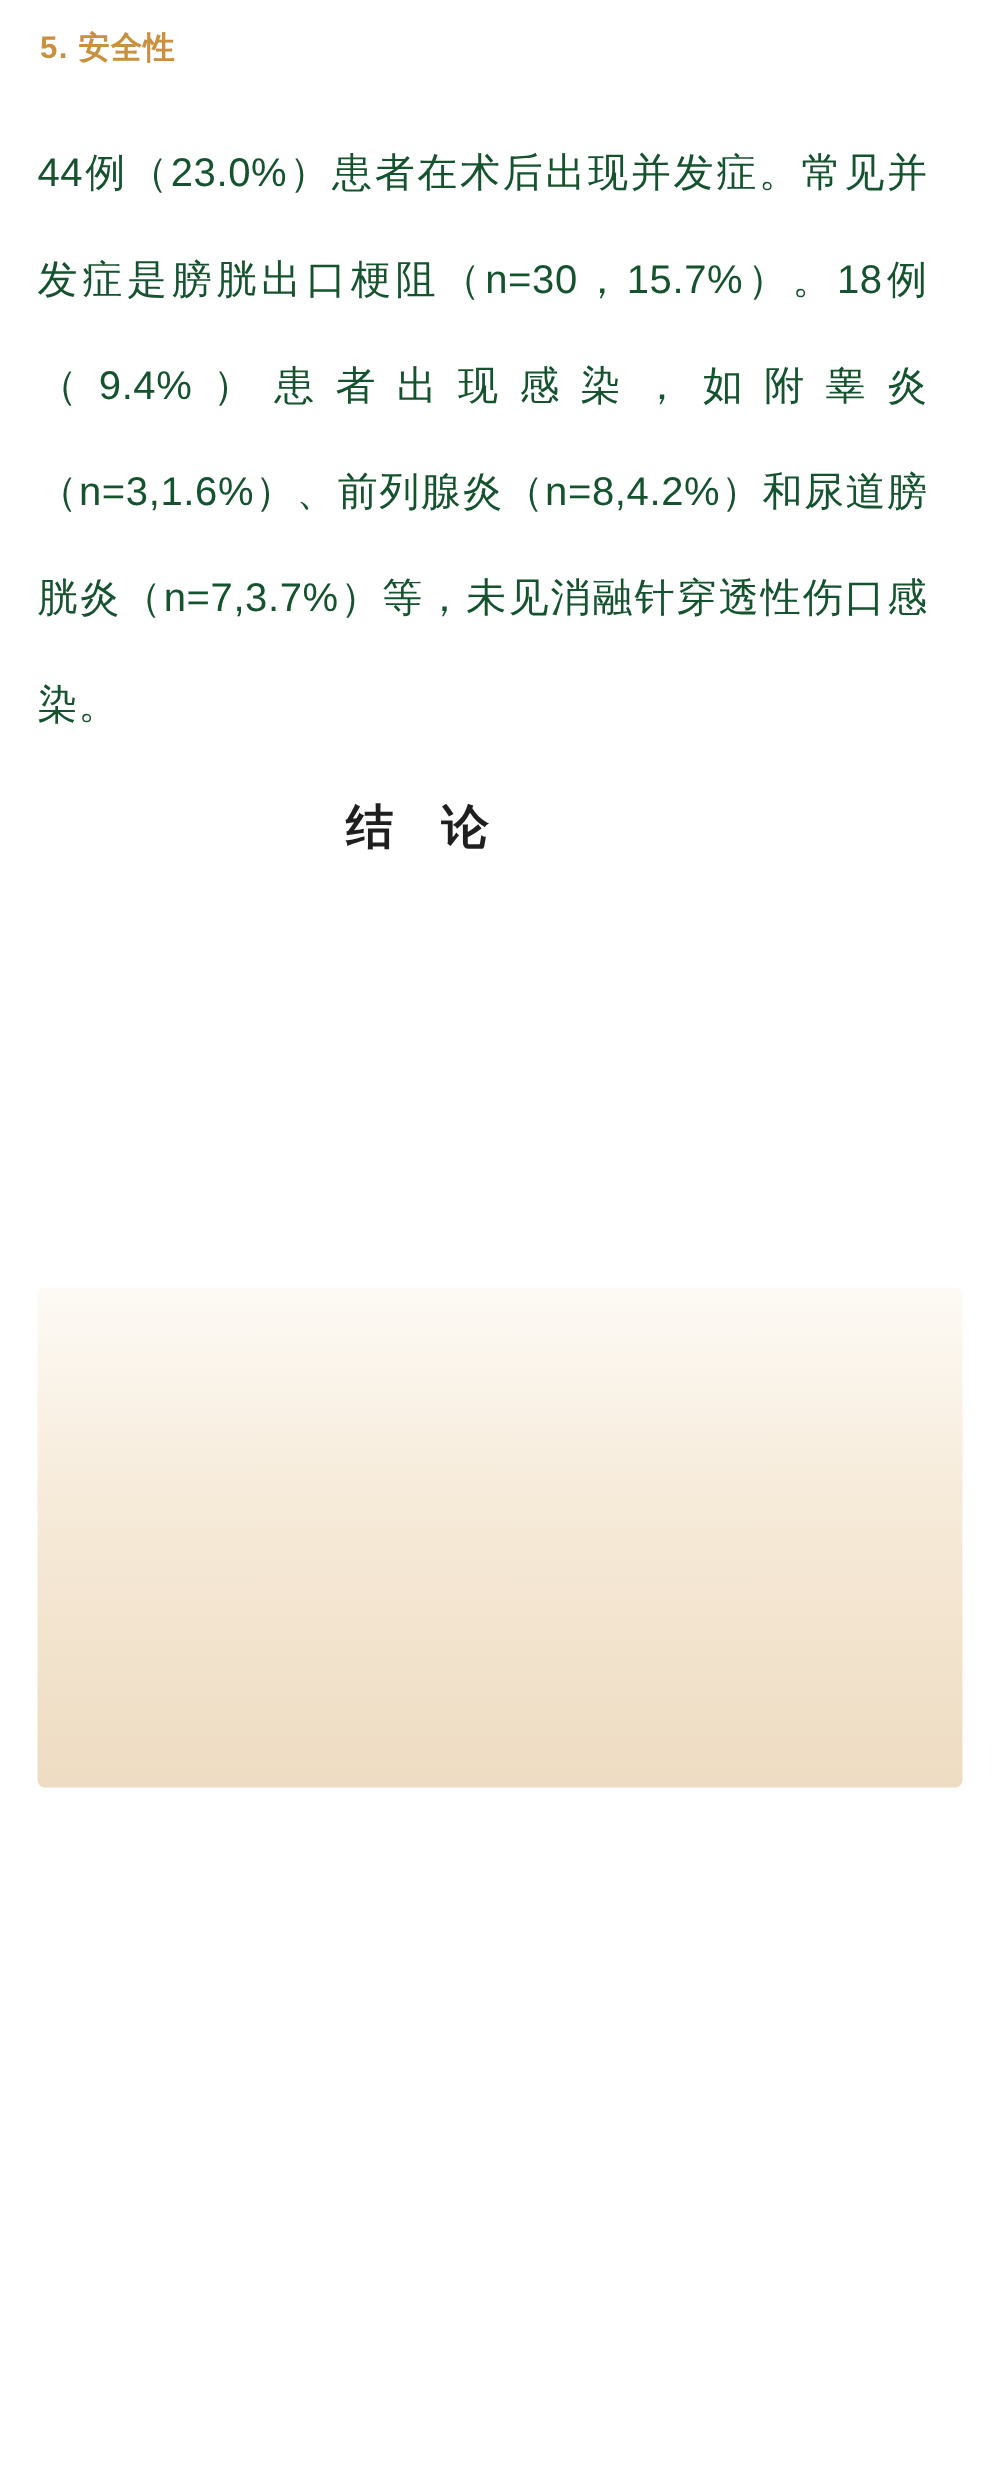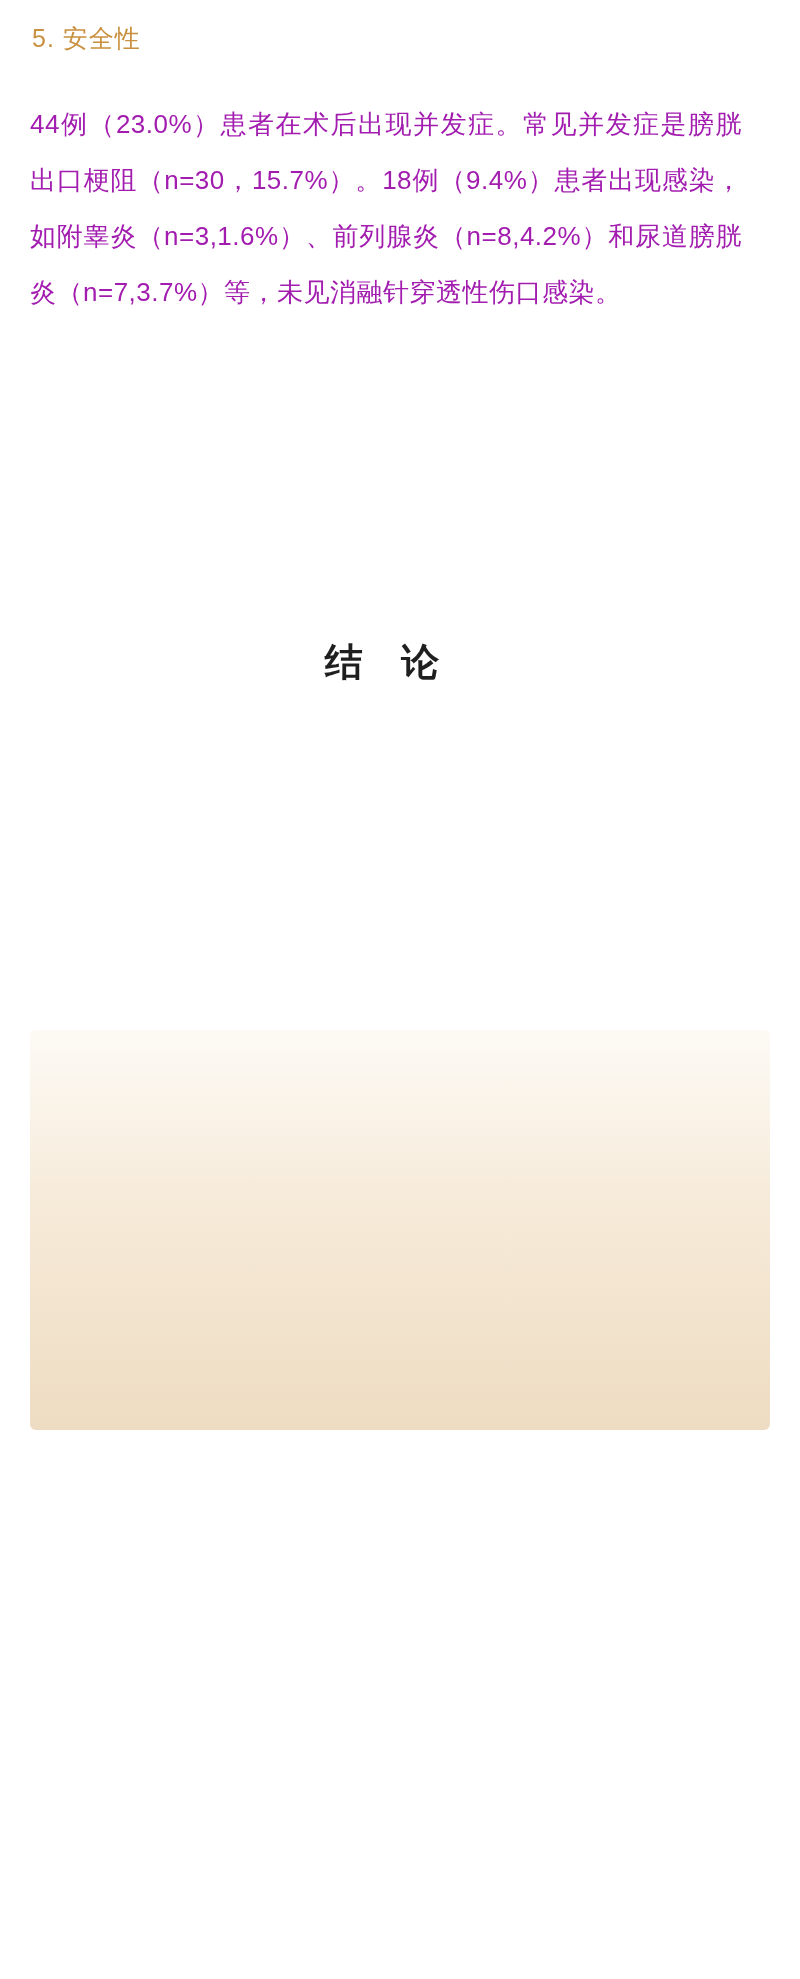--- a/index.html
+++ b/index.html
@@ -22,47 +22,46 @@
     min-height: 1979px;
     box-sizing: border-box;
   }
 
   
   .section-heading {
     position: absolute;
     left: 32px;
     top: 22px;
     font-size: 25px;
-    font-weight: normal;
+    font-weight: bold;
     color: #c8903f;
     letter-spacing: 1px;
     line-height: 1.3;
   }
 
   
   .safety-paragraph {
     position: absolute;
     left: 30px;
     top: 96px;
     width: 712px;
-    font-size: 26px;
-    line-height: 56px;
-    color: #a21caf;
+    font-size: 32px;
+    line-height: 85px;
+    color: #14532d;
     text-align: justify;
     text-justify: inter-ideograph;
     letter-spacing: 0.5px;
   }
 
   
   .conclusion-wrap {
     position: absolute;
     left: 0;
     top: 640px;
     width: 668px;
-    margin-left: 48px;
   }
 
   .conclusion-title {
     text-align: center;
     font-size: 38px;
     font-weight: bold;
     letter-spacing: 14px;
     color: #1f1f1f;
     padding-left: 14px;
     line-height: 1.2;

